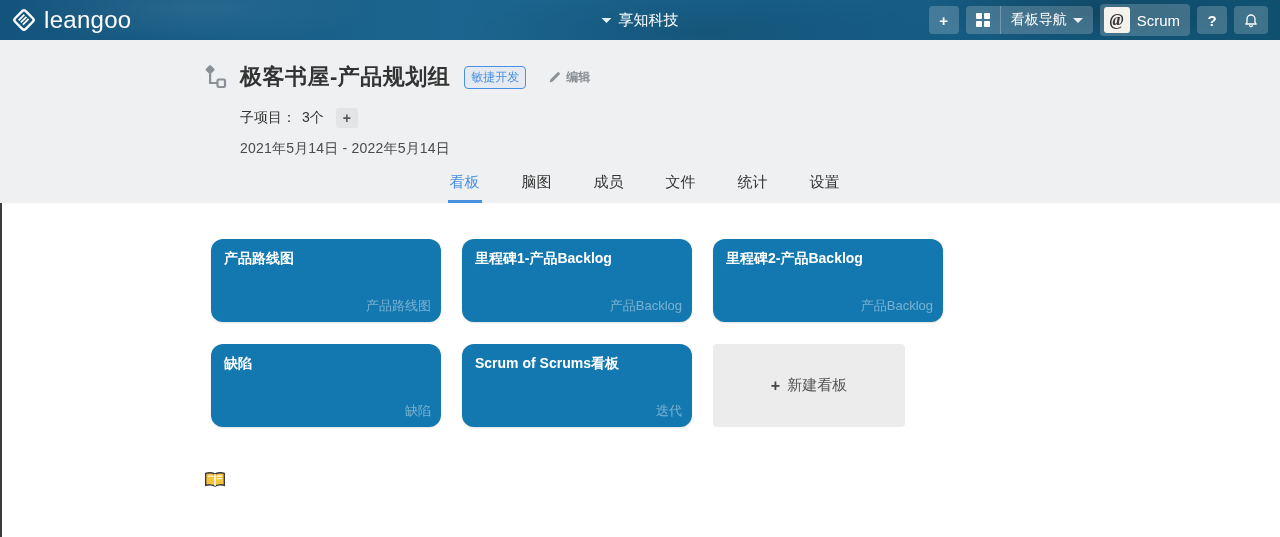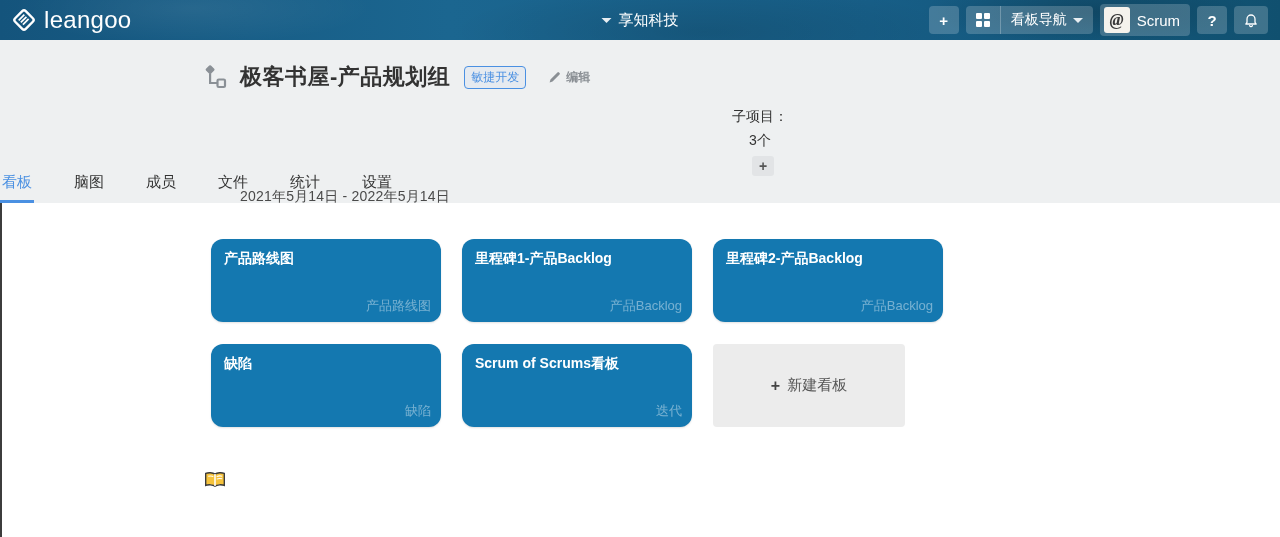--- a/index.html
+++ b/index.html
@@ -45,25 +45,25 @@
 
   
   .project-header{ position:relative; height:163px; background:var(--header-bg,#eef0f1); }
   .title-row{ display:flex; align-items:center; gap:12px; padding:22px 0 0 202px;text-align:center; }
   .hier-icon{ width:26px; height:26px; display:block; flex:none; }
   .project-title{ font-size:22px; font-weight:700; color:#333; letter-spacing:0.5px; }
   .type-badge{ margin-left:2px; font-size:12px; color:#4a90e2; border:1px solid #4a90e2;
     border-radius:4px; padding:2px 6px; background:rgba(74,144,226,0.05); }
   .edit-link{ display:flex; align-items:center; gap:5px; margin-left:10px; color:#8a8f94; font-size:12px; cursor:pointer;font-weight:bold; }
   .pencil-icon{ width:13px; height:13px; display:block; }
-  .subproject-row{ display:flex; align-items:center; gap:6px; padding:16px 0 0 240px; font-size:14px; color:#333;flex-direction:column; }
+  .subproject-row{ display:flex; align-items:center; gap:6px; padding:16px 0 0 240px; font-size:14px; color:#333; }
   .add-sub-btn{ margin-left:6px; width:22px; height:20px; border:none; border-radius:3px;
     background:#e2e4e6; color:#555; font-size:14px; font-weight:700; cursor:pointer; line-height:1; }
   .date-row{ padding:12px 0 0 240px; font-size:14px; color:#4a4a4a; letter-spacing:0.2px; }
-  .tabs{ position:absolute; left:0; right:0; bottom:0; display:flex; gap:38px; }
+  .tabs{ position:absolute; left:0; right:0; bottom:0; display:flex; justify-content:center; gap:38px;padding-left:9px; }
   .tab{ font-size:15px; color:#333; padding:6px 2px 8px; border-bottom:3px solid transparent; cursor:pointer; }
   .tab.active{ color:var(--accent-blue,#4a90e2); border-bottom-color:var(--accent-blue,#4a90e2); }
 
   
   .board-grid{ display:flex; flex-wrap:wrap; gap:22px 21px; width:852px; margin:36px 0 0 211px; }
   .board-card{ position:relative; width:230px; height:83px; border-radius:12px;
     background:var(--card-bg,#1478b0); cursor:pointer; box-shadow:0 1px 2px rgba(0,0,0,0.12); }
   .board-card .bc-title{ display:block; padding:11px 12px 0 13px; color:#fff; font-size:14px; font-weight:700; line-height:1.25; }
   .board-card .bc-type{ position:absolute; right:10px; bottom:7px; font-size:13px; color:rgba(255,255,255,0.42); }
   .new-board{ width:192px; height:83px; border:none; border-radius:4px; background:#ececec;

